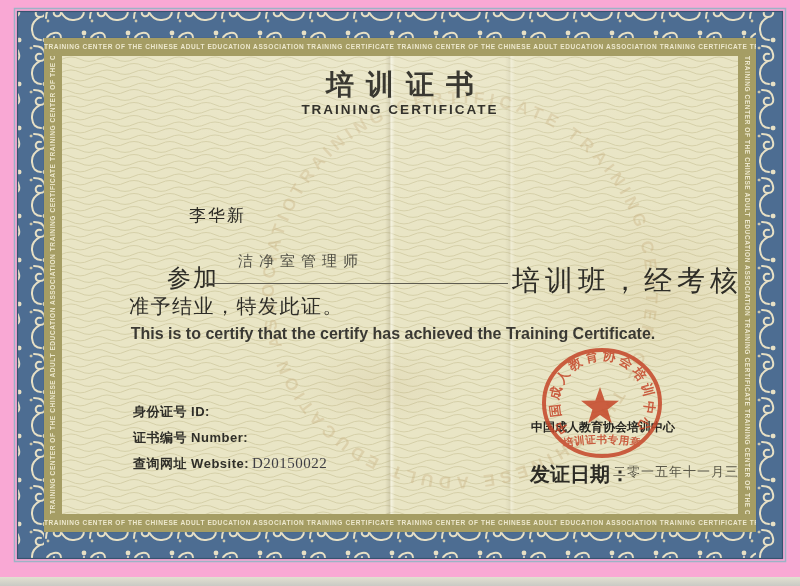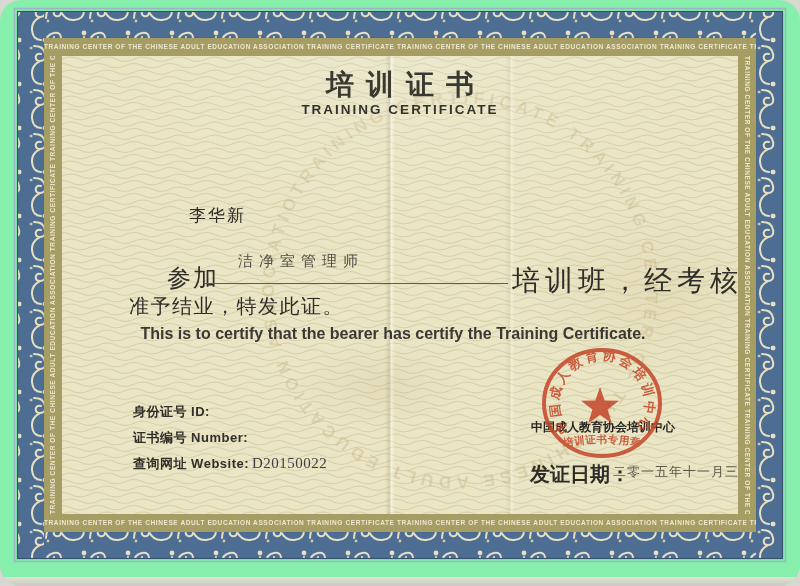--- a/index.html
+++ b/index.html
@@ -1,20 +1,19 @@
 <!DOCTYPE html>
 <html><head>
 <meta charset="utf-8">
 <style>
   html,body{margin:0;padding:0;background:#d8d8d2;}
   .certificate{
     position:relative;width:800px;height:586px;overflow:hidden;
-    background:#86efac;
+    background:#f9a8d4;
     font-family:"Liberation Sans",sans-serif;
-    border-radius:21px;
   }
   .border-svg{position:absolute;left:0;top:0;z-index:1;}
   
   .gb{
     position:absolute;z-index:2;background:#a59d64;overflow:hidden;
     color:#ede8cd;font-size:6.5px;font-weight:bold;letter-spacing:.6px;
     white-space:nowrap;
   }
   .gb-top{left:44px;top:38px;width:712px;height:18px;line-height:18px;}
   .gb-bottom{left:44px;top:514px;width:712px;height:18px;line-height:18px;}
@@ -130,21 +129,21 @@
     <div class="title-cn">培训证书</div>
     <div class="title-en">TRAINING CERTIFICATE</div>
 
     <div class="name">李华新</div>
 
     <div class="attend-prefix">参加</div>
     <div class="course">洁净室管理师</div>
     <div class="underline"></div>
     <div class="attend-suffix">培训班，经考核</div>
     <div class="line2">准予结业，特发此证。</div>
-    <div class="english">This is to certify that the bearer has certify the Training Certificate.</div>
+    <div class="english">This is to certify that the certify has achieved the Training Certificate.</div>
 
     <div class="f-label id-label">身份证号 ID:</div>
     <div class="f-label no-label">证书编号 Number:</div>
     <div class="f-value no-value">D20150022</div>
     <div class="f-label web-label">查询网址 Website:</div>
     <div class="f-value web-value"></div>
 
     <svg class="stamp-svg" width="126" height="118" viewBox="0 0 126 118" aria-hidden="true">
       <defs>
         <path id="stArc" d="M31.6,88.4 A43,43 0 1 1 92.4,88.4"></path>

